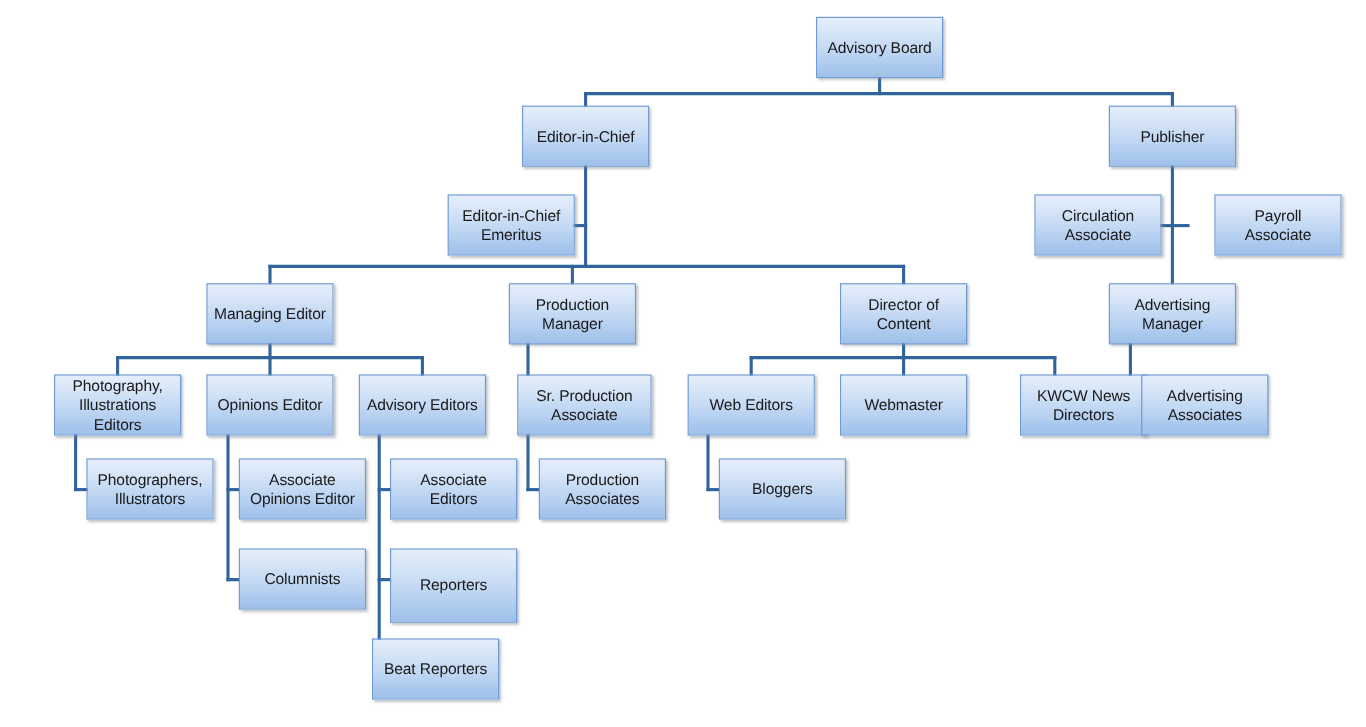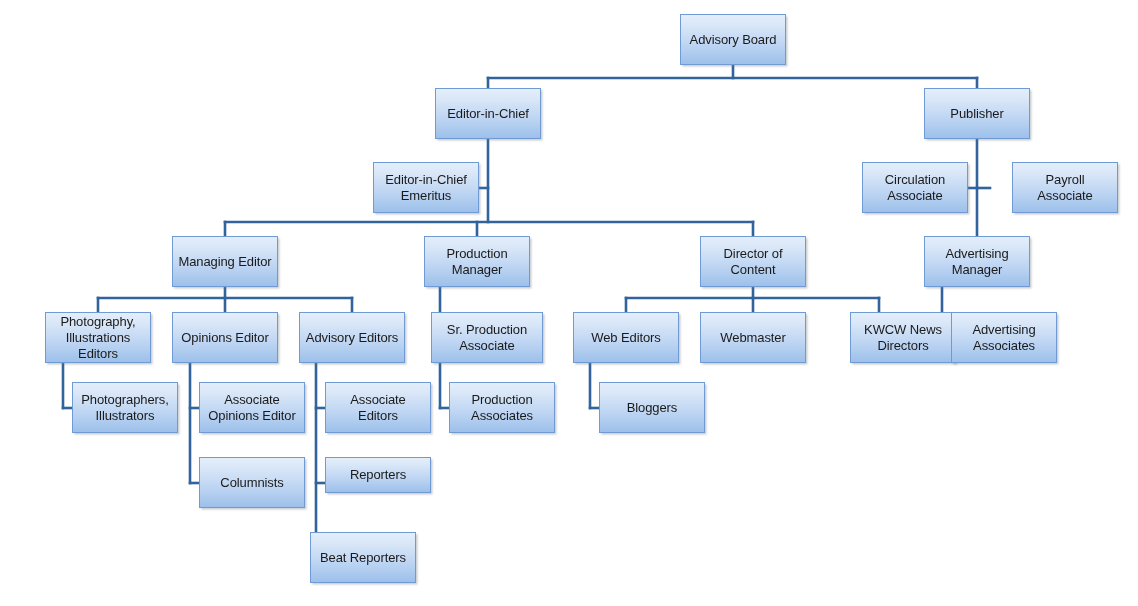--- a/index.html
+++ b/index.html
@@ -172,19 +172,19 @@
     <div class="node" style="left: 449px; top: 382px; width: 106px; height: 51px;">
       <span>Production
 Associates</span>
     </div>
     <div class="node" style="left: 599px; top: 382px; width: 106px; height: 51px;">
       <span>Bloggers</span>
     </div>
     <div class="node" style="left: 199px; top: 457px; width: 106px; height: 51px;">
       <span>Columnists</span>
     </div>
-    <div class="node" style="left: 325px; top: 457px; width: 106px; height: 36px;">
+    <div class="node" style="left: 325px; top: 457px; width: 106px; height: 62px;">
       <span>Reporters</span>
     </div>
     <div class="node" style="left: 310px; top: 532px; width: 106px; height: 51px;">
       <span>Beat Reporters</span>
     </div>
   </div>
 
 </body></html>

